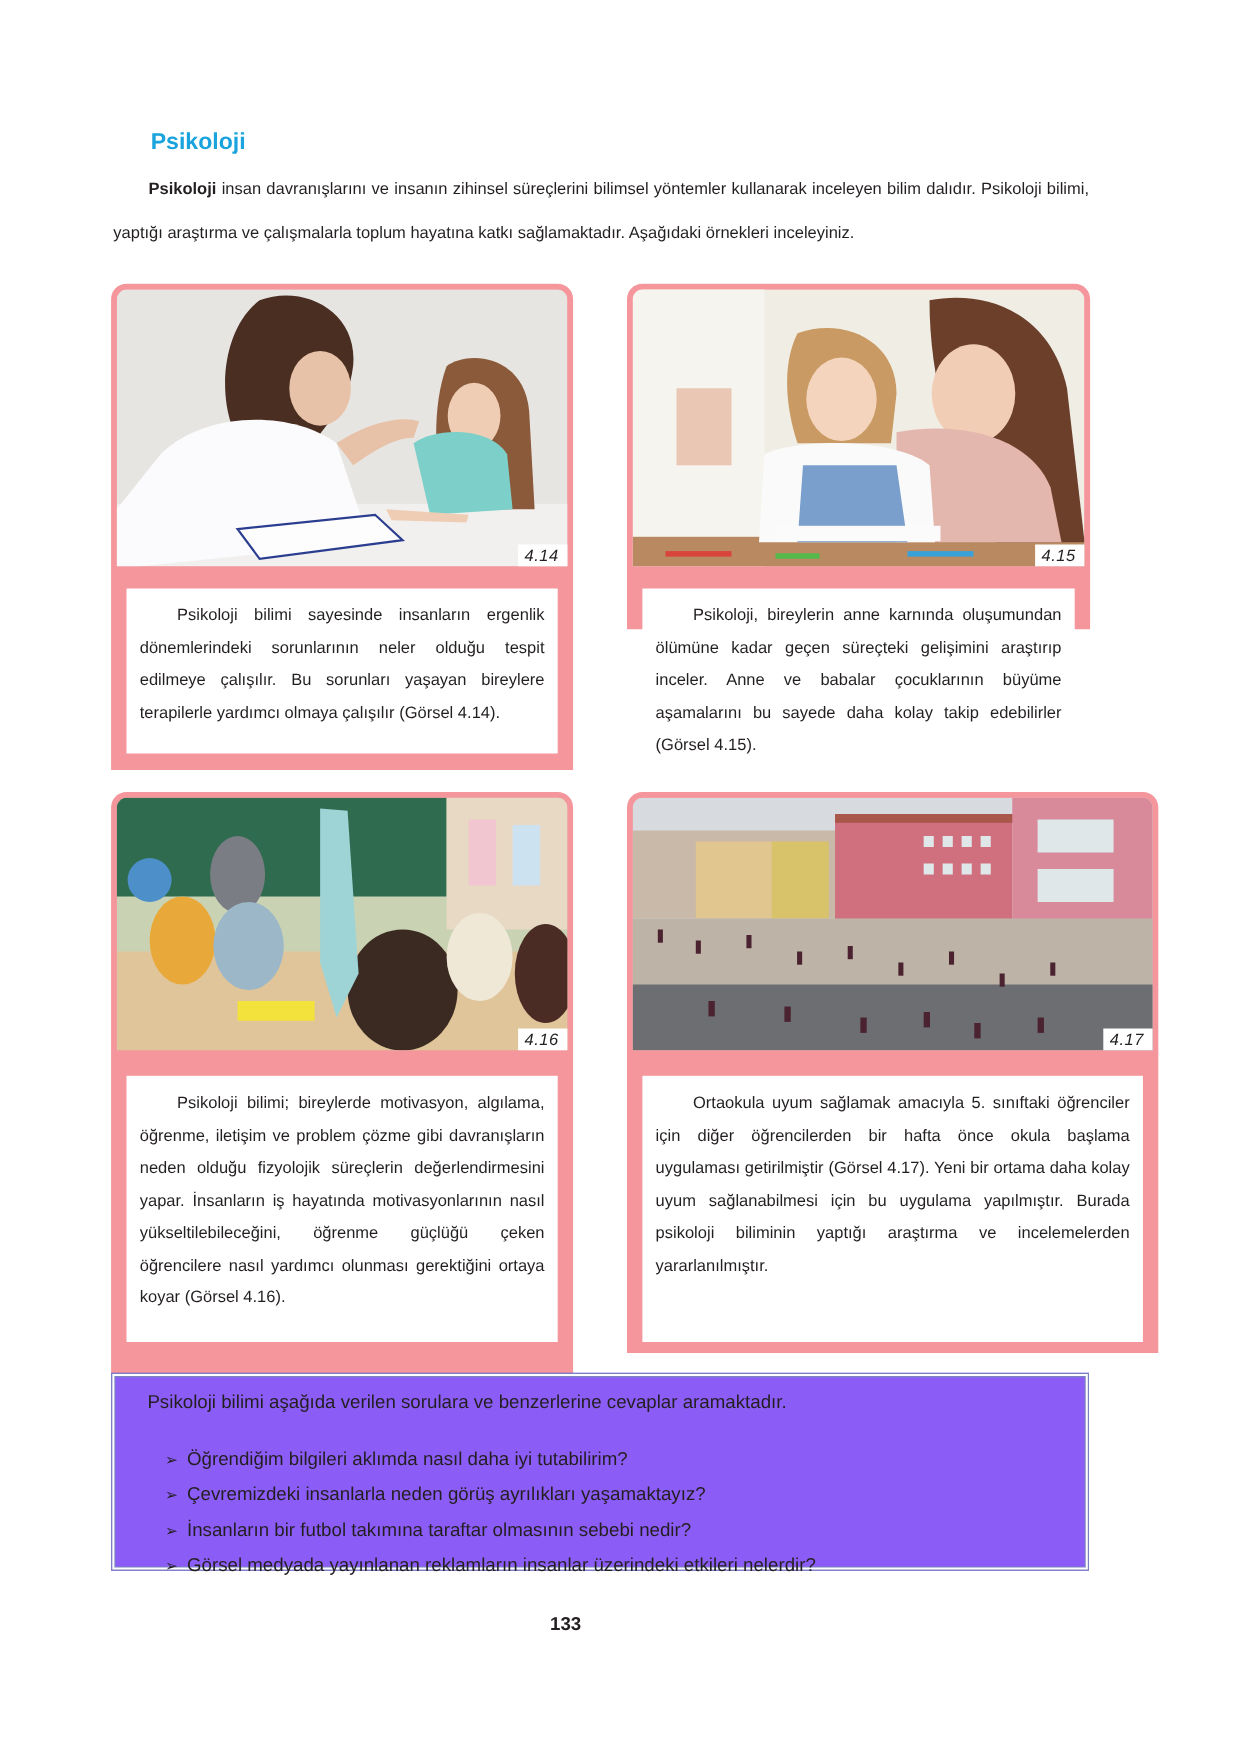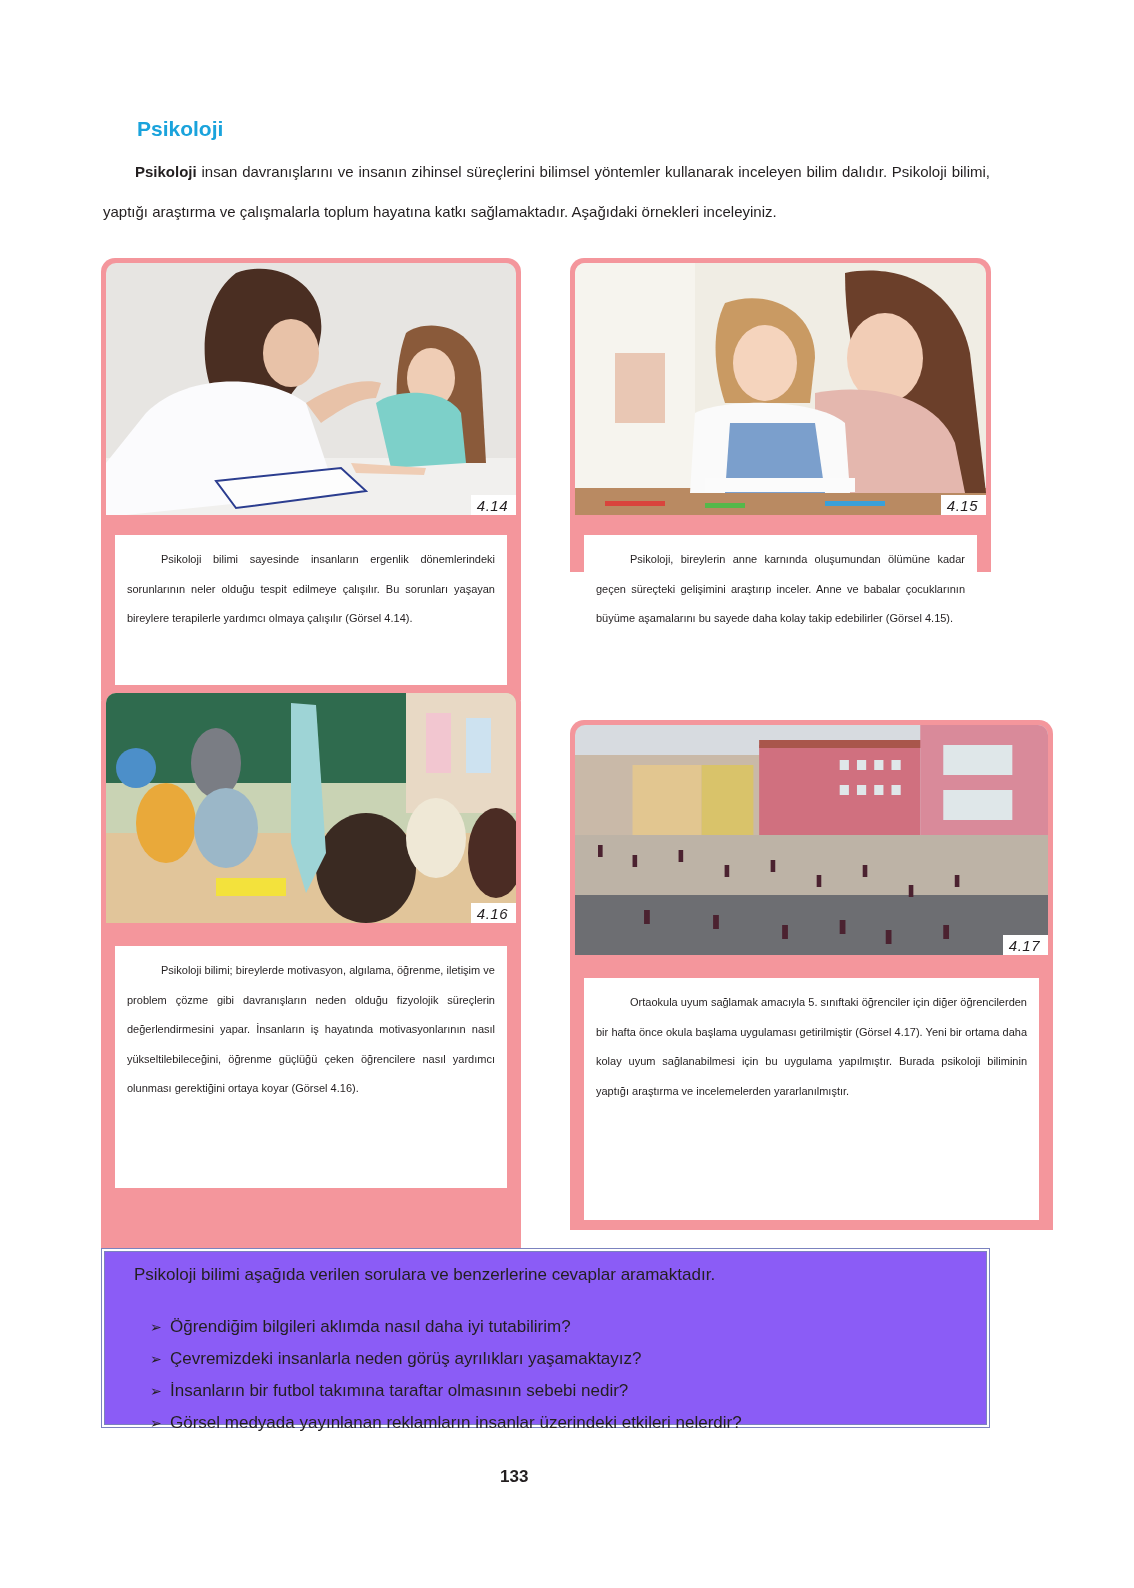--- a/index.html
+++ b/index.html
@@ -5,26 +5,26 @@
   html, body { margin: 0; padding: 0; background: #ffffff; }
   body { width: 1134px; height: 1588px; position: relative; font-family: "Liberation Sans", sans-serif; color: #231f20; overflow: hidden; }
   .heading { position: absolute; left: 137px; top: 117px; font-size: 21px; font-weight: bold; color: #1aa3dc; }
   .intro { position: absolute; left: 103px; top: 152px; width: 887px; font-size: 15px; line-height: 40px; text-align: justify; }
   .intro p { margin: 0; text-indent: 32px; }
   .intro b { font-weight: bold; }
 
   .card { position: absolute; background: #f4969c; border-radius: 14px 14px 0 0; }
   .card .photo { position: absolute; left: 5px; top: 5px; right: 5px; border-radius: 10px 10px 0 0; overflow: hidden; }
   .card .fig-label { position: absolute; right: 0; bottom: 0; background: #ffffff; font-style: italic; font-size: 15px; padding: 2px 8px 1px 6px; color: #231f20; letter-spacing: 0.5px; }
-  .card .text { position: absolute; left: 14px; right: 14px; background: #ffffff; font-size: 11px; line-height: 29.5px; text-align: justify; padding: 10px 12px 6px 12px; box-sizing: border-box; }
+  .card .text { position: absolute; left: 14px; right: 14px; background: #ffffff; font-size: 15px; line-height: 29.5px; text-align: justify; padding: 10px 12px 6px 12px; box-sizing: border-box; }
   .card .text p { margin: 0; text-indent: 34px; }
 
   #card1 { left: 101px; top: 258px; width: 420px; height: 442px; }
   #card2 { left: 570px; top: 258px; width: 421px; height: 314px; }
-  #card3 { left: 101px; top: 688px; width: 420px; height: 623px; }
+  #card3 { left: 101px; top: 720px; width: 420px; height: 623px; }
   #card4 { left: 570px; top: 720px; width: 483px; height: 510px; }
 
   #card1 .photo, #card2 .photo { height: 252px; }
   #card3 .photo, #card4 .photo { height: 230px; }
   #card1 .text, #card2 .text { top: 277px; height: 150px; }
   #card3 .text, #card4 .text { top: 258px; height: 242px; }
 
   .qbox { position: absolute; left: 101px; top: 1248px; width: 889px; height: 180px; background: #8b5cf6; border: 1px solid #7b82bf; box-shadow: inset 0 0 0 2px #ffffff, inset 0 0 0 3px #7b82bf; box-sizing: border-box; }
   .qbox .qintro { position: absolute; left: 32px; top: 16px; font-size: 17px; }
   .qbox ul { list-style: none; margin: 16px; padding: 0; position: absolute; left: 32px; top: 46px; }

